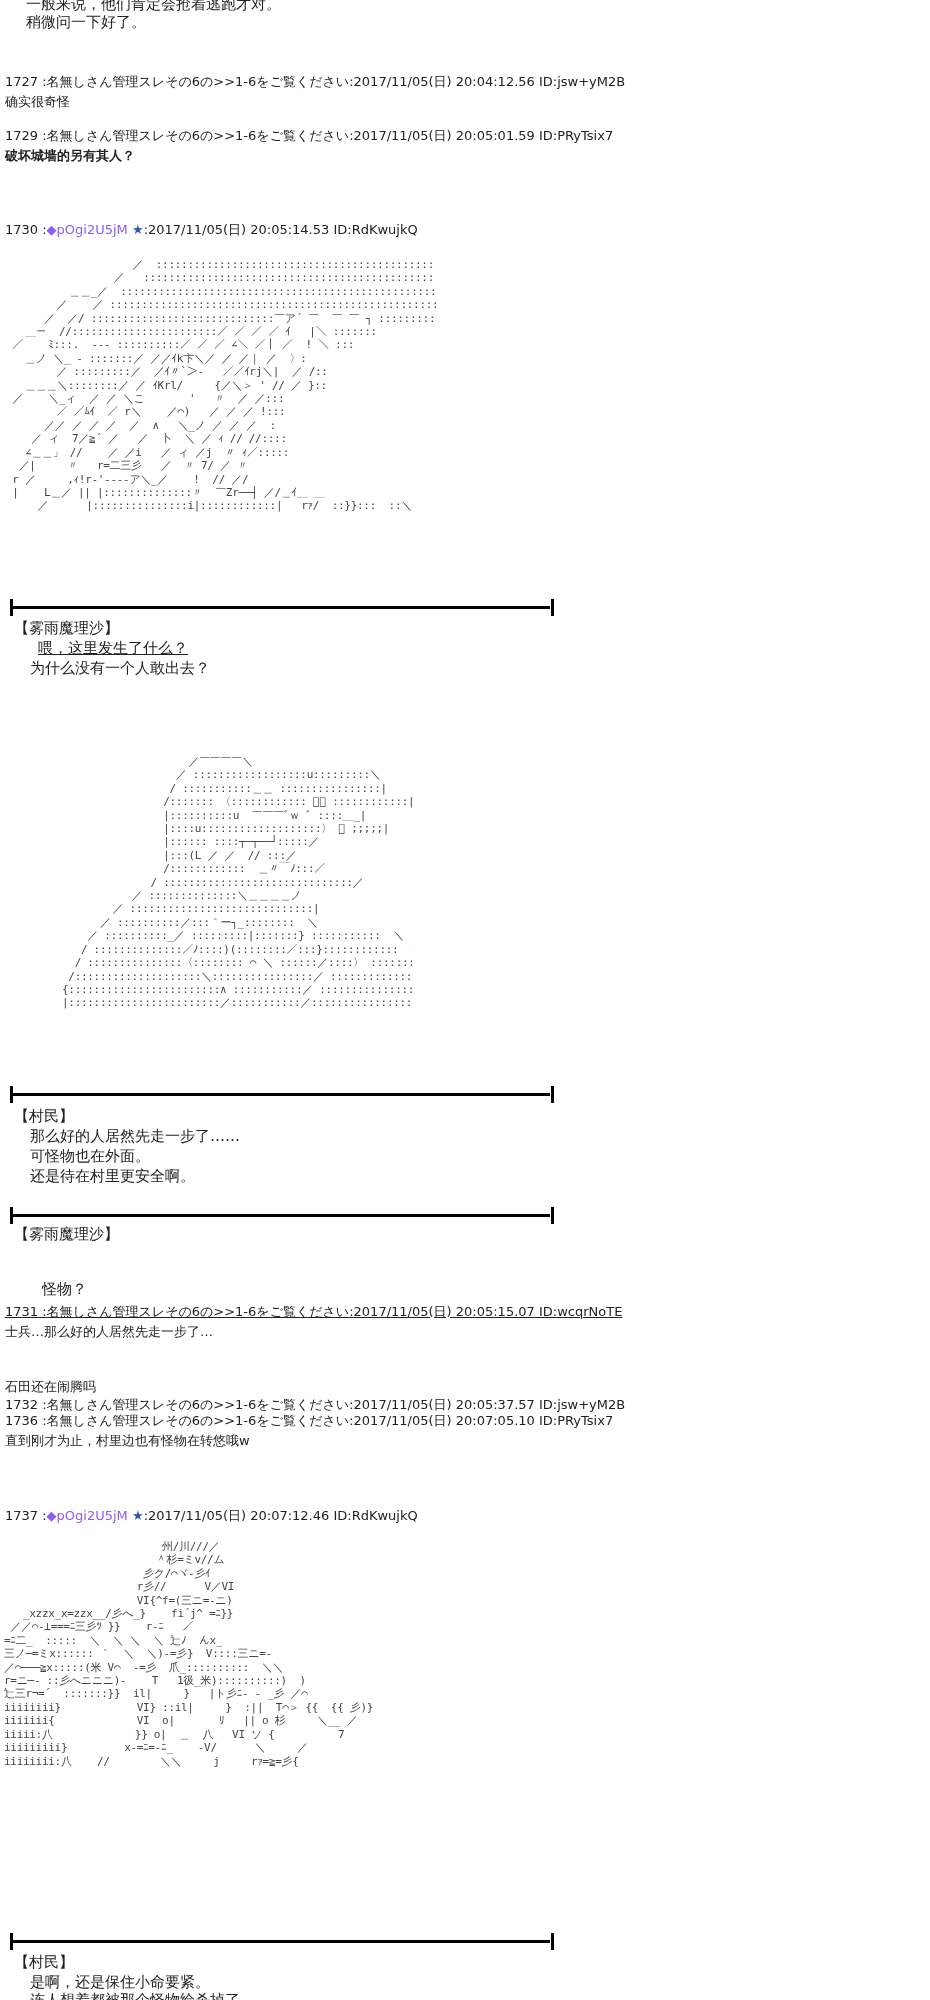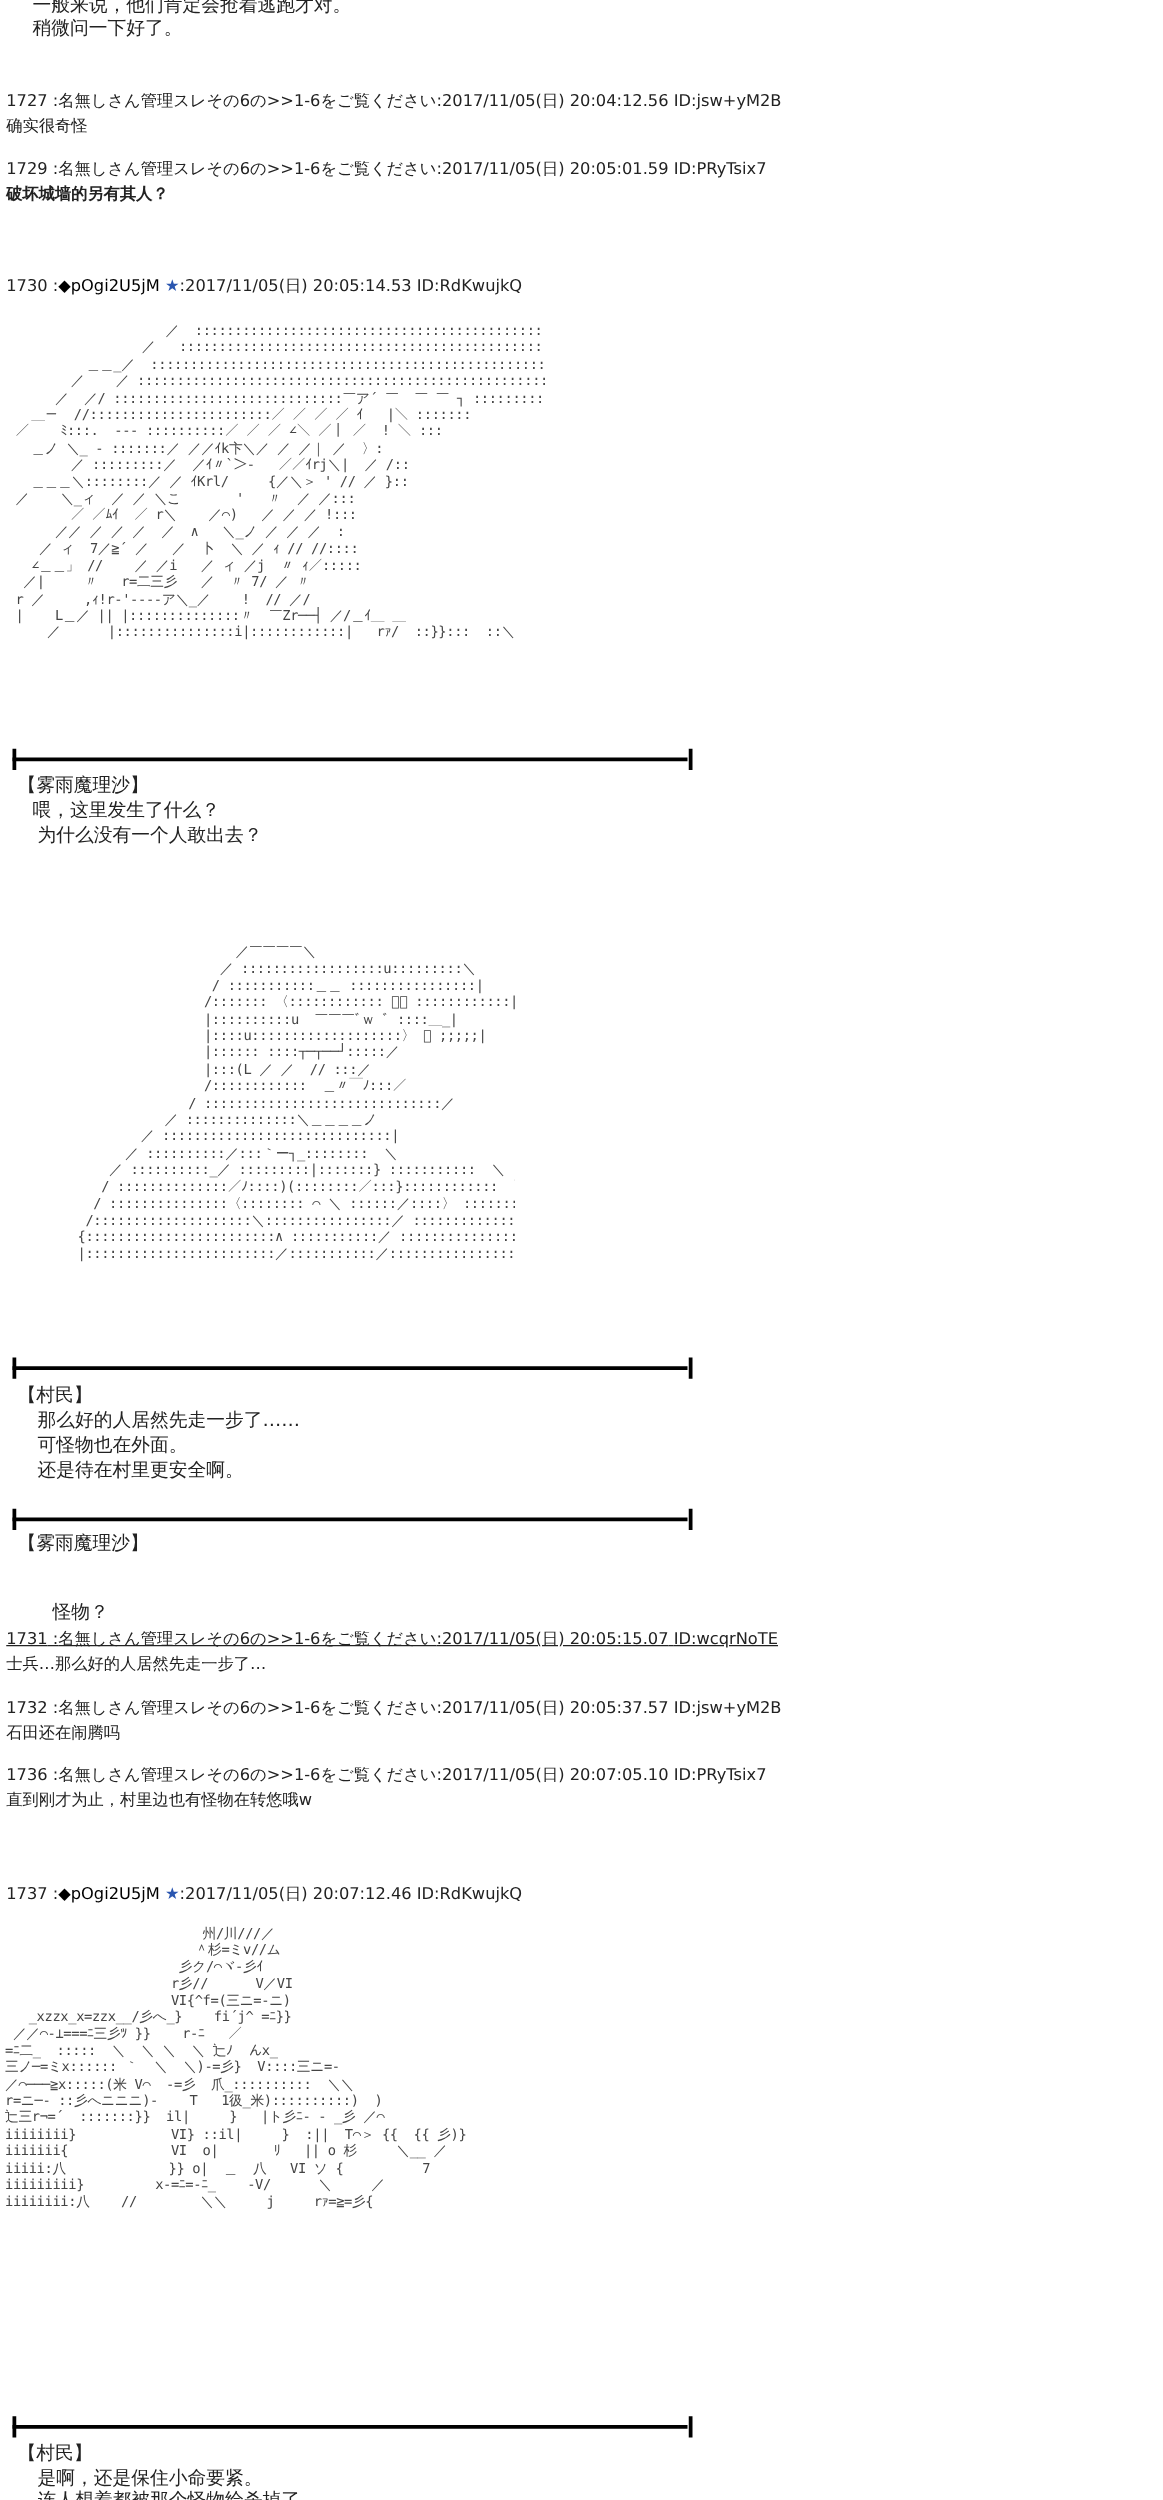--- a/index.html
+++ b/index.html
@@ -5,21 +5,21 @@
   html, body { margin: 0; padding: 0; background: #ffffff; }
   body {
     width: 930px; height: 2000px; overflow: hidden; position: relative;
     font-family: "DejaVu Sans", "Liberation Sans", sans-serif;
     color: #222222; font-size: 15px;
   }
   .line { position: absolute; white-space: pre; line-height: 20px; font-size: 15px; color: #222; }
   .indent { padding-left: 26px; }
   .indent2 { padding-left: 14px; }
   .hdr { position: absolute; left: 5px; white-space: pre; font-size: 13px; line-height: 20px; color: #222; }
-  .trip { color: #000000; }
+  .trip { color: #8b5cf6; }
   .star { color: #2a56b0; }
   .aa {
     position: absolute; white-space: pre; font-size: 11px; line-height: 13.4px;
     color: #444; font-family: "DejaVu Sans Mono", "Liberation Mono", monospace; letter-spacing: -0.3px;
   }
   .sep { position: absolute; left: 10px; width: 540px; height: 3px; background: #000; }
   .sep::before, .sep::after {
     content: ""; position: absolute; top: -7px; width: 3px; height: 17px; background: #000;
   }
   .sep::before { left: 0; }
@@ -55,21 +55,21 @@
     ／ ィ  7／≧´ ／   ／  卜  ＼ ／ ｨ // //::::
    ∠＿＿」 //    ／ ／i   ／ ィ ／j  〃 ｨ／:::::
   ／|     〃   r=二三彡   ／  〃 7/ ／ 〃
  r ／     ,ｨ!r‐'‐‐‐‐ア＼_／    !  // ／/
  |    L＿／ || |::::::::::::::〃  ￣Zr──┤ ／/＿ｲ＿ ＿
      ／      |:::::::::::::::i|::::::::::::|   rｧ/  ::}}:::  ::＼</div>
 
 <div class="sep" style="top:606px;"></div>
 
 <div class="line indent2" style="left:0; top:618px;">【雾雨魔理沙】</div>
-<div class="line indent" style="left:0; top:638px;">喂，这里发生了什么？</div>
+<div class="line indent" style="left:12px; top:638px;text-decoration:underline;">喂，这里发生了什么？</div>
 <div class="line indent" style="left:4px; top:658px;">为什么没有一个人敢出去？</div>
 
 <div class="aa" style="left:62px; top:755px; width:350px; height:340px; overflow:hidden;">                    ／￣￣￣￣＼
                   ／ ::::::::::::::::::u:::::::::＼
                  / :::::::::::＿＿ ::::::::::::::::|
                 /::::::: 〈:::::::::::: ｀ﾞ ::::::::::::|
                 |::::::::::u  ￣￣￣ﾞｗ ﾞ ::::＿_|
                 |::::u:::::::::::::::::::〉 ﾞ ;;;;;|
                 |:::::: ::::┬─┬──┘:::::／
                 |:::(L ／ ／  // :::／
@@ -93,21 +93,21 @@
 <div class="line indent" style="left:4px; top:1166px;">还是待在村里更安全啊。</div>
 
 <div class="sep" style="top:1214px;"></div>
 
 <div class="line indent2" style="left:0; top:1224px;">【雾雨魔理沙】</div>
 <div class="line indent" style="left:16px; top:1244px;margin-top:35px;">怪物？</div>
 
 <div class="hdr" style="top:1302px;text-decoration:underline;"><span>1731</span> :<span>名無しさん管理スレその6の&gt;&gt;1-6をご覧ください</span>:<span>2017/11/05(日) 20:05:15.07</span> <span>ID:wcqrNoTE</span></div>
 <div class="hdr" style="top:1322px;">士兵…那么好的人居然先走一步了…</div>
 
-<div class="hdr" style="top:1357px;"><span>1732</span> :<span>名無しさん管理スレその6の&gt;&gt;1-6をご覧ください</span>:<span>2017/11/05(日) 20:05:37.57</span> <span>ID:jsw+yM2B</span></div>
+<div class="hdr" style="top:1395px;"><span>1732</span> :<span>名無しさん管理スレその6の&gt;&gt;1-6をご覧ください</span>:<span>2017/11/05(日) 20:05:37.57</span> <span>ID:jsw+yM2B</span></div>
 <div class="hdr" style="top:1377px;">石田还在闹腾吗</div>
 
 <div class="hdr" style="top:1411px;"><span>1736</span> :<span>名無しさん管理スレその6の&gt;&gt;1-6をご覧ください</span>:<span>2017/11/05(日) 20:07:05.10</span> <span>ID:PRyTsix7</span></div>
 <div class="hdr" style="top:1431px;">直到刚才为止，村里边也有怪物在转悠哦w</div>
 
 <div class="hdr" style="top:1506px;"><span>1737</span> :<span class="trip">◆pOgi2U5jM</span> <span class="star">★</span>:<span>2017/11/05(日) 20:07:12.46</span> <span>ID:RdKwujkQ</span></div>
 
 <div class="aa" style="left:4px; top:1540px; width:420px; height:240px; overflow:hidden;">                         州/川///／
                         ＾杉=ミv//ム
                       彡ク/⌒ヾ‐彡ｲ

